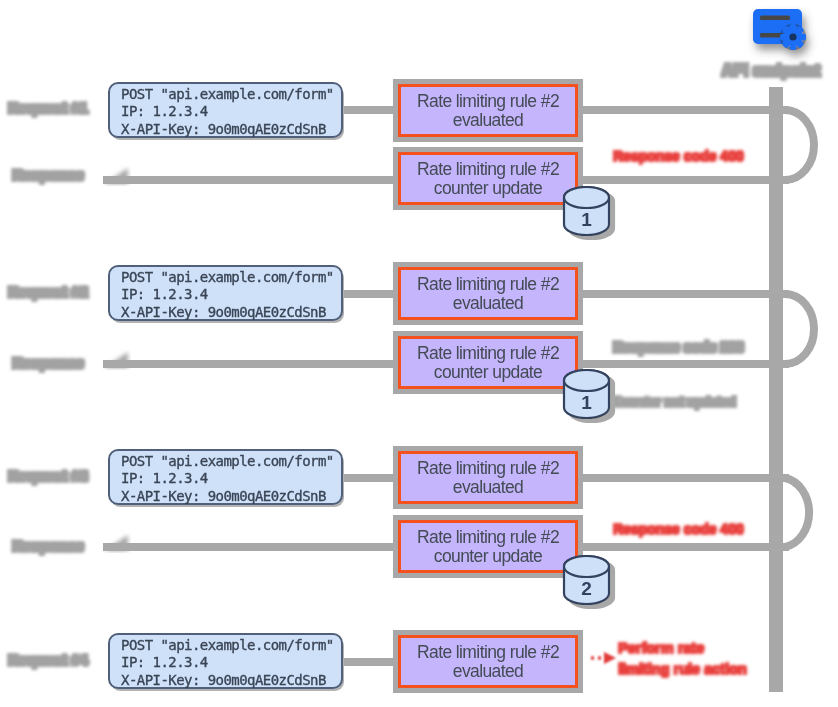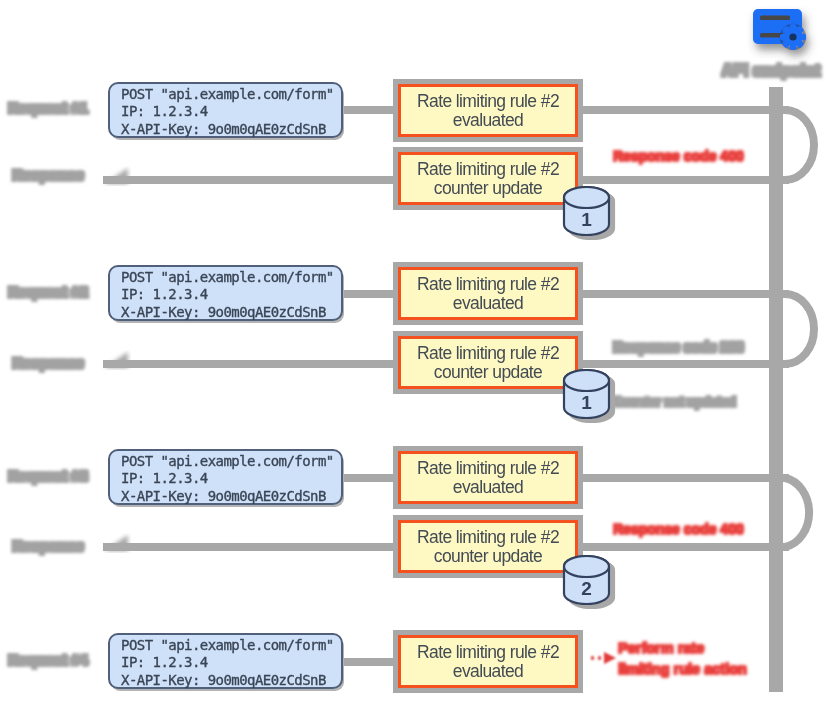--- a/index.html
+++ b/index.html
@@ -21,21 +21,21 @@
   
   .reqbox{position:absolute;left:108px;width:235px;height:56px;box-sizing:border-box;
        background:#cfe1f8;border:2px solid #51607a;border-radius:10px;
        box-shadow:2px 3px 0 -1px #b3b3b3;
        font-family:"DejaVu Sans Mono",monospace;font-size:14px;letter-spacing:-0.55px;
        color:#3a4556;line-height:17.4px;padding:2px 0 0 11px;-webkit-text-stroke:0.35px #3a4556;}
   .reqbox div{white-space:pre;}
 
   
   .obox{position:absolute;left:398px;width:180px;height:53px;box-sizing:border-box;
-       background:#fef9c3;border:3.5px solid #f4511e;box-shadow:0 0 0 5px #a8a8a8;
+       background:#c4b5fd;border:3.5px solid #f4511e;box-shadow:0 0 0 5px #a8a8a8;
        display:flex;flex-direction:column;justify-content:center;align-items:center;
        font-size:17.5px;letter-spacing:-0.6px;color:#434b54;line-height:19px;text-align:center;}
 
   
   .ann{position:absolute;font-size:14px;font-weight:700;white-space:nowrap;}
   .ann.red{color:#e8403c;filter:url(#blob-mild);}
   .ann.gray{color:#a2a2a2;filter:url(#blob-strong);}
   .ann.small{font-size:12.5px;}
   .action{position:absolute;left:618px;top:638px;font-size:14.5px;font-weight:700;
        color:#e8403c;line-height:21px;filter:url(#blob-mild);white-space:nowrap;}

